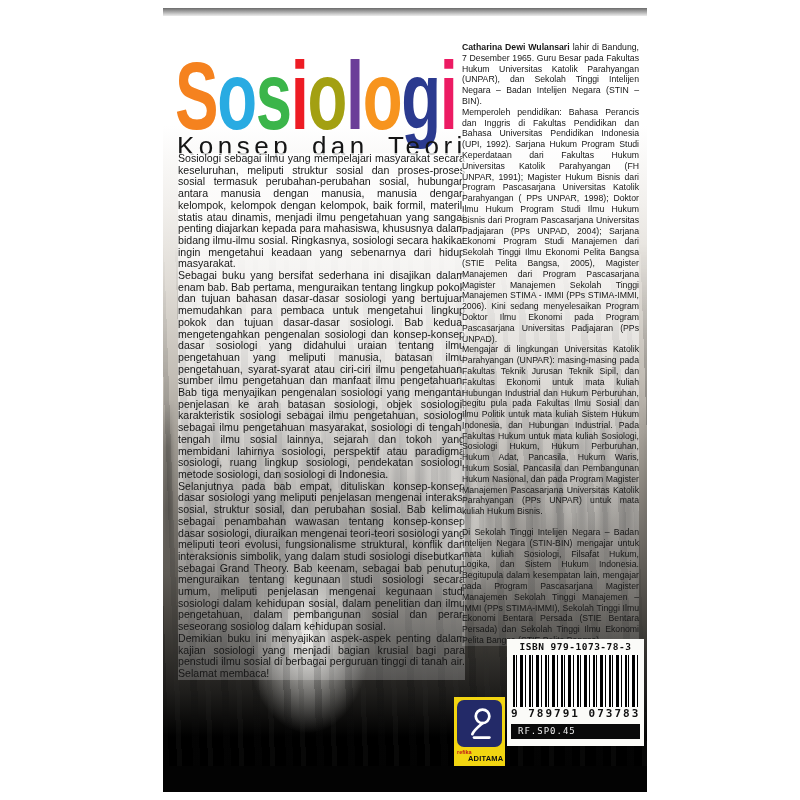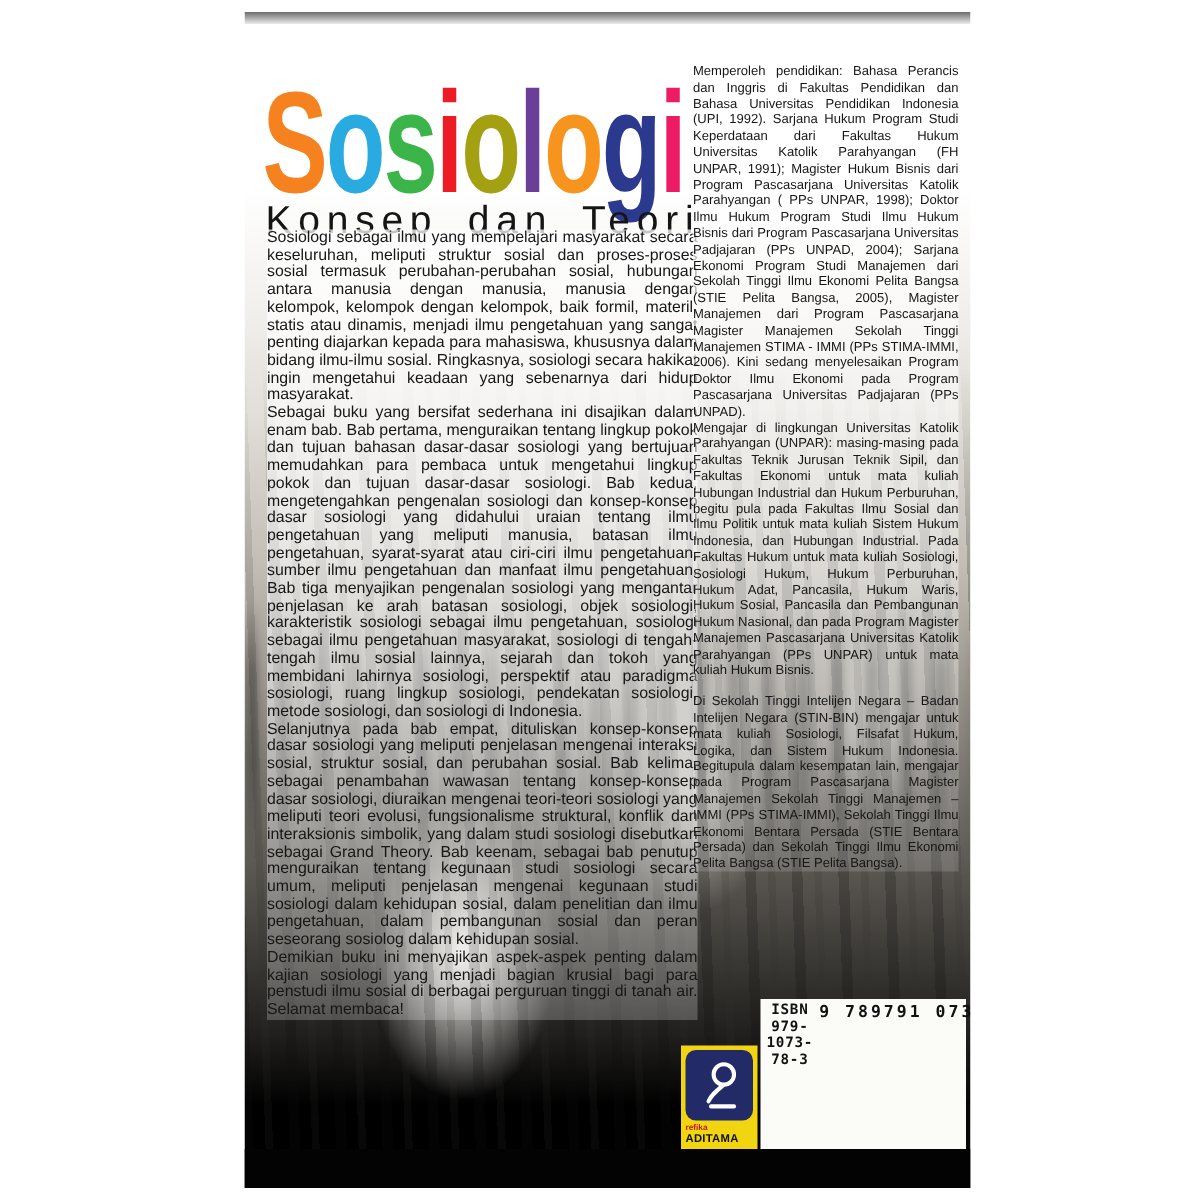--- a/index.html
+++ b/index.html
@@ -46,25 +46,25 @@
   .right-col p{margin:0;}
   .right-col p.gap{margin-top:10px;}
   .seg-b{font-weight:bold;}
   .seg-i{}
 
   
   .pub-logo{position:absolute;left:291px;top:689px;width:51px;height:76px;background:#f2d511;
     padding:3px 3px 2px 3px;box-sizing:border-box;display:flex;flex-direction:column;}
   .pub-mark{background:#232a68;border-radius:7px;height:47px;display:flex;align-items:center;justify-content:center;}
   .pub-brand{font-size:5.5px;line-height:6px;color:#c01818;margin-top:2px;font-weight:bold;}
-  .pub-name{font-size:7.5px;line-height:8px;color:#101010;font-weight:bold;letter-spacing:.2px;}
+  .pub-name{font-size:7.5px;line-height:8px;color:#101010;font-weight:bold;letter-spacing:.2px;margin-left:11px;}
 
   
-  .barcode{position:absolute;left:344px;top:658px;width:137px;height:107px;background:#fbfbf8;
-    display:flex;flex-direction:row;box-sizing:border-box;padding:2px 4px 3px 4px;}
+  .barcode{position:absolute;left:344px;top:631px;width:137px;height:107px;background:#fbfbf8;
+    display:flex;flex-direction:column;box-sizing:border-box;padding:2px 4px 3px 4px;}
   .isbn-label{font-family:"DejaVu Sans Mono",monospace;font-size:9.5px;font-weight:bold;color:#111;
     text-align:center;letter-spacing:.5px;height:13px;}
   .bars{height:52px;margin:1px 2px 0 2px;
     background:repeating-linear-gradient(90deg,#000 0 2px,#fff 2px 3px,#000 3px 4px,#fff 4px 7px,
       #000 7px 10px,#fff 10px 12px,#000 12px 13px,#fff 13px 16px);}
   .bar-digits{font-family:"DejaVu Sans Mono",monospace;font-size:11px;font-weight:bold;color:#111;
     text-align:center;letter-spacing:2px;height:14px;line-height:14px;white-space:nowrap;}
   .code-strip{background:#0a0a0a;color:#eee;font-family:"DejaVu Sans Mono",monospace;
     font-size:9px;line-height:15px;height:15px;margin-top:3px;padding-left:7px;letter-spacing:1px;}
 </style>
@@ -83,20 +83,21 @@
     <div class="subtitle">Konsep dan Teori</div>
 
     <div class="left-col">
         <p><span>Sosiologi sebagai ilmu yang mempelajari masyarakat secara keseluruhan, meliputi struktur sosial dan proses-proses sosial termasuk perubahan-perubahan sosial, hubungan antara manusia dengan manusia, manusia dengan kelompok, kelompok dengan kelompok, baik formil, materil, statis atau dinamis, menjadi ilmu pengetahuan yang sangat penting diajarkan kepada para mahasiswa, khususnya dalam bidang ilmu-ilmu sosial. Ringkasnya, sosiologi secara hakikat ingin mengetahui keadaan yang sebenarnya dari hidup masyarakat.</span></p>
         <p><span>Sebagai buku yang bersifat sederhana ini disajikan dalam enam bab. Bab </span><span class="seg-i">pertama</span><span>, menguraikan tentang lingkup pokok dan tujuan bahasan dasar-dasar sosiologi yang bertujuan memudahkan para pembaca untuk mengetahui lingkup pokok dan tujuan dasar-dasar sosiologi. Bab </span><span class="seg-i">kedua</span><span>, mengetengahkan pengenalan sosiologi dan konsep-konsep dasar sosiologi yang didahului uraian tentang ilmu pengetahuan yang meliputi manusia, batasan ilmu pengetahuan, syarat-syarat atau ciri-ciri ilmu pengetahuan, sumber ilmu pengetahuan dan manfaat ilmu pengetahuan. Bab </span><span class="seg-i">tiga</span><span> menyajikan pengenalan sosiologi yang mengantar penjelasan ke arah batasan sosiologi, objek sosiologi, karakteristik sosiologi sebagai ilmu pengetahuan, sosiologi sebagai ilmu pengetahuan masyarakat, sosiologi di tengah-tengah ilmu sosial lainnya, sejarah dan tokoh yang membidani lahirnya sosiologi, perspektif atau paradigma sosiologi, ruang lingkup sosiologi, pendekatan sosiologi, metode sosiologi, dan sosiologi di Indonesia.</span></p>
         <p><span>Selanjutnya pada bab </span><span class="seg-i">empat</span><span>, dituliskan konsep-konsep dasar sosiologi yang meliputi penjelasan mengenai interaksi sosial, struktur sosial, dan perubahan sosial. Bab kelima, sebagai penambahan wawasan tentang konsep-konsep dasar sosiologi, diuraikan mengenai teori-teori sosiologi yang meliputi teori evolusi, fungsionalisme struktural, konflik dan interaksionis simbolik, yang dalam studi sosiologi disebutkan sebagai </span><span class="seg-i">Grand Theory</span><span>. Bab </span><span class="seg-i">keenam</span><span>, sebagai bab </span><span class="seg-i">penutup</span><span> menguraikan tentang kegunaan studi sosiologi secara umum, meliputi penjelasan mengenai kegunaan studi sosiologi dalam kehidupan sosial, dalam penelitian dan ilmu pengetahuan, dalam pembangunan sosial dan peran seseorang sosiolog dalam kehidupan sosial.</span></p>
         <p><span>Demikian buku ini menyajikan aspek-aspek penting dalam kajian sosiologi yang menjadi bagian krusial bagi para penstudi ilmu sosial di berbagai perguruan tinggi di tanah air. Selamat membaca!</span></p>
       </div>
 
     <div class="right-col">
+        <p><span class="seg-b">Catharina Dewi Wulansari</span><span> lahir di Bandung, 7 Desember 1965. Guru Besar pada Fakultas Hukum Universitas Katolik Parahyangan (UNPAR), dan Sekolah Tinggi Intelijen Negara – Badan Intelijen Negara (STIN – BIN).</span></p>
         <p><span>Memperoleh pendidikan: Bahasa Perancis dan Inggris di Fakultas Pendidikan dan Bahasa Universitas Pendidikan Indonesia (UPI, 1992). Sarjana Hukum Program Studi Keperdataan dari Fakultas Hukum Universitas Katolik Parahyangan (FH UNPAR, 1991); Magister Hukum Bisnis dari Program Pascasarjana Universitas Katolik Parahyangan ( PPs UNPAR, 1998); Doktor Ilmu Hukum Program Studi Ilmu Hukum Bisnis dari Program Pascasarjana Universitas Padjajaran (PPs UNPAD, 2004); Sarjana Ekonomi Program Studi Manajemen dari Sekolah Tinggi Ilmu Ekonomi Pelita Bangsa (STIE Pelita Bangsa, 2005), Magister Manajemen dari Program Pascasarjana Magister Manajemen Sekolah Tinggi Manajemen STIMA - IMMI (PPs STIMA-IMMI, 2006). Kini sedang menyelesaikan Program Doktor Ilmu Ekonomi pada Program Pascasarjana Universitas Padjajaran (PPs UNPAD).</span></p>
         <p><span>Mengajar di lingkungan Universitas Katolik Parahyangan (UNPAR): masing-masing pada Fakultas Teknik Jurusan Teknik Sipil, dan Fakultas Ekonomi untuk mata kuliah Hubungan Industrial dan Hukum Perburuhan, begitu pula pada Fakultas Ilmu Sosial dan Ilmu Politik untuk mata kuliah Sistem Hukum Indonesia, dan Hubungan Industrial. Pada Fakultas Hukum untuk mata kuliah Sosiologi, Sosiologi Hukum, Hukum Perburuhan, Hukum Adat, Pancasila, Hukum Waris, Hukum Sosial, Pancasila dan Pembangunan Hukum Nasional, dan pada Program Magister Manajemen Pascasarjana Universitas Katolik Parahyangan (PPs UNPAR) untuk mata kuliah Hukum Bisnis.</span></p>
         <p class="gap"><span>Di Sekolah Tinggi Intelijen Negara – Badan Intelijen Negara (STIN-BIN) mengajar untuk mata kuliah Sosiologi, Filsafat Hukum, Logika, dan Sistem Hukum Indonesia. Begitupula dalam kesempatan lain, mengajar pada Program Pascasarjana Magister Manajemen Sekolah Tinggi Manajemen – IMMI (PPs STIMA-IMMI), Sekolah Tinggi Ilmu Ekonomi Bentara Persada (STIE Bentara Persada) dan Sekolah Tinggi Ilmu Ekonomi Pelita Bangsa (STIE Pelita Bangsa).</span></p>
       </div>
 
     <div class="pub-logo">
       <div class="pub-mark">
         <svg width="34" height="38" viewBox="0 0 40 44" aria-hidden="true">
           <circle cx="23" cy="13" r="8" fill="none" stroke="#ffffff" stroke-width="3.2"></circle>
           <path d="M23 21 C17 26 13 29 11 34" stroke="#ffffff" stroke-width="3.2" fill="none" stroke-linecap="round"></path>

